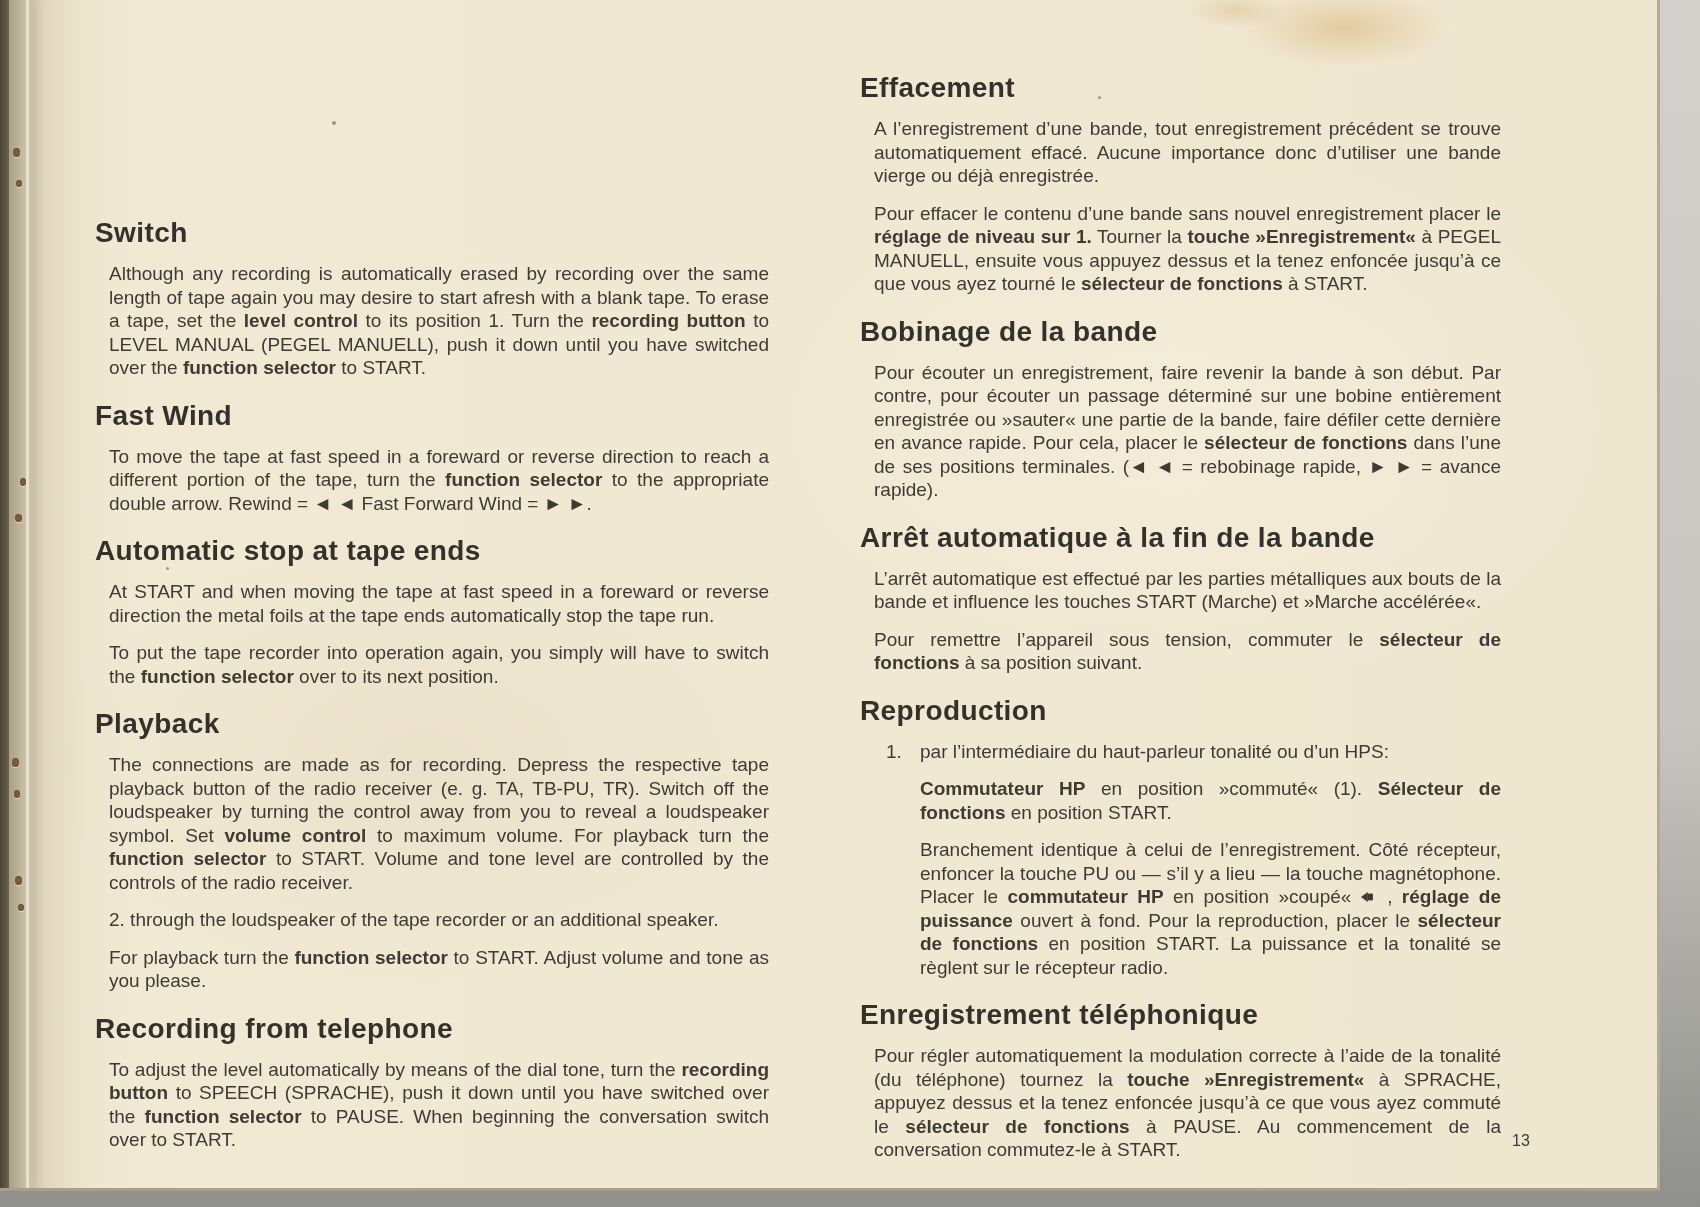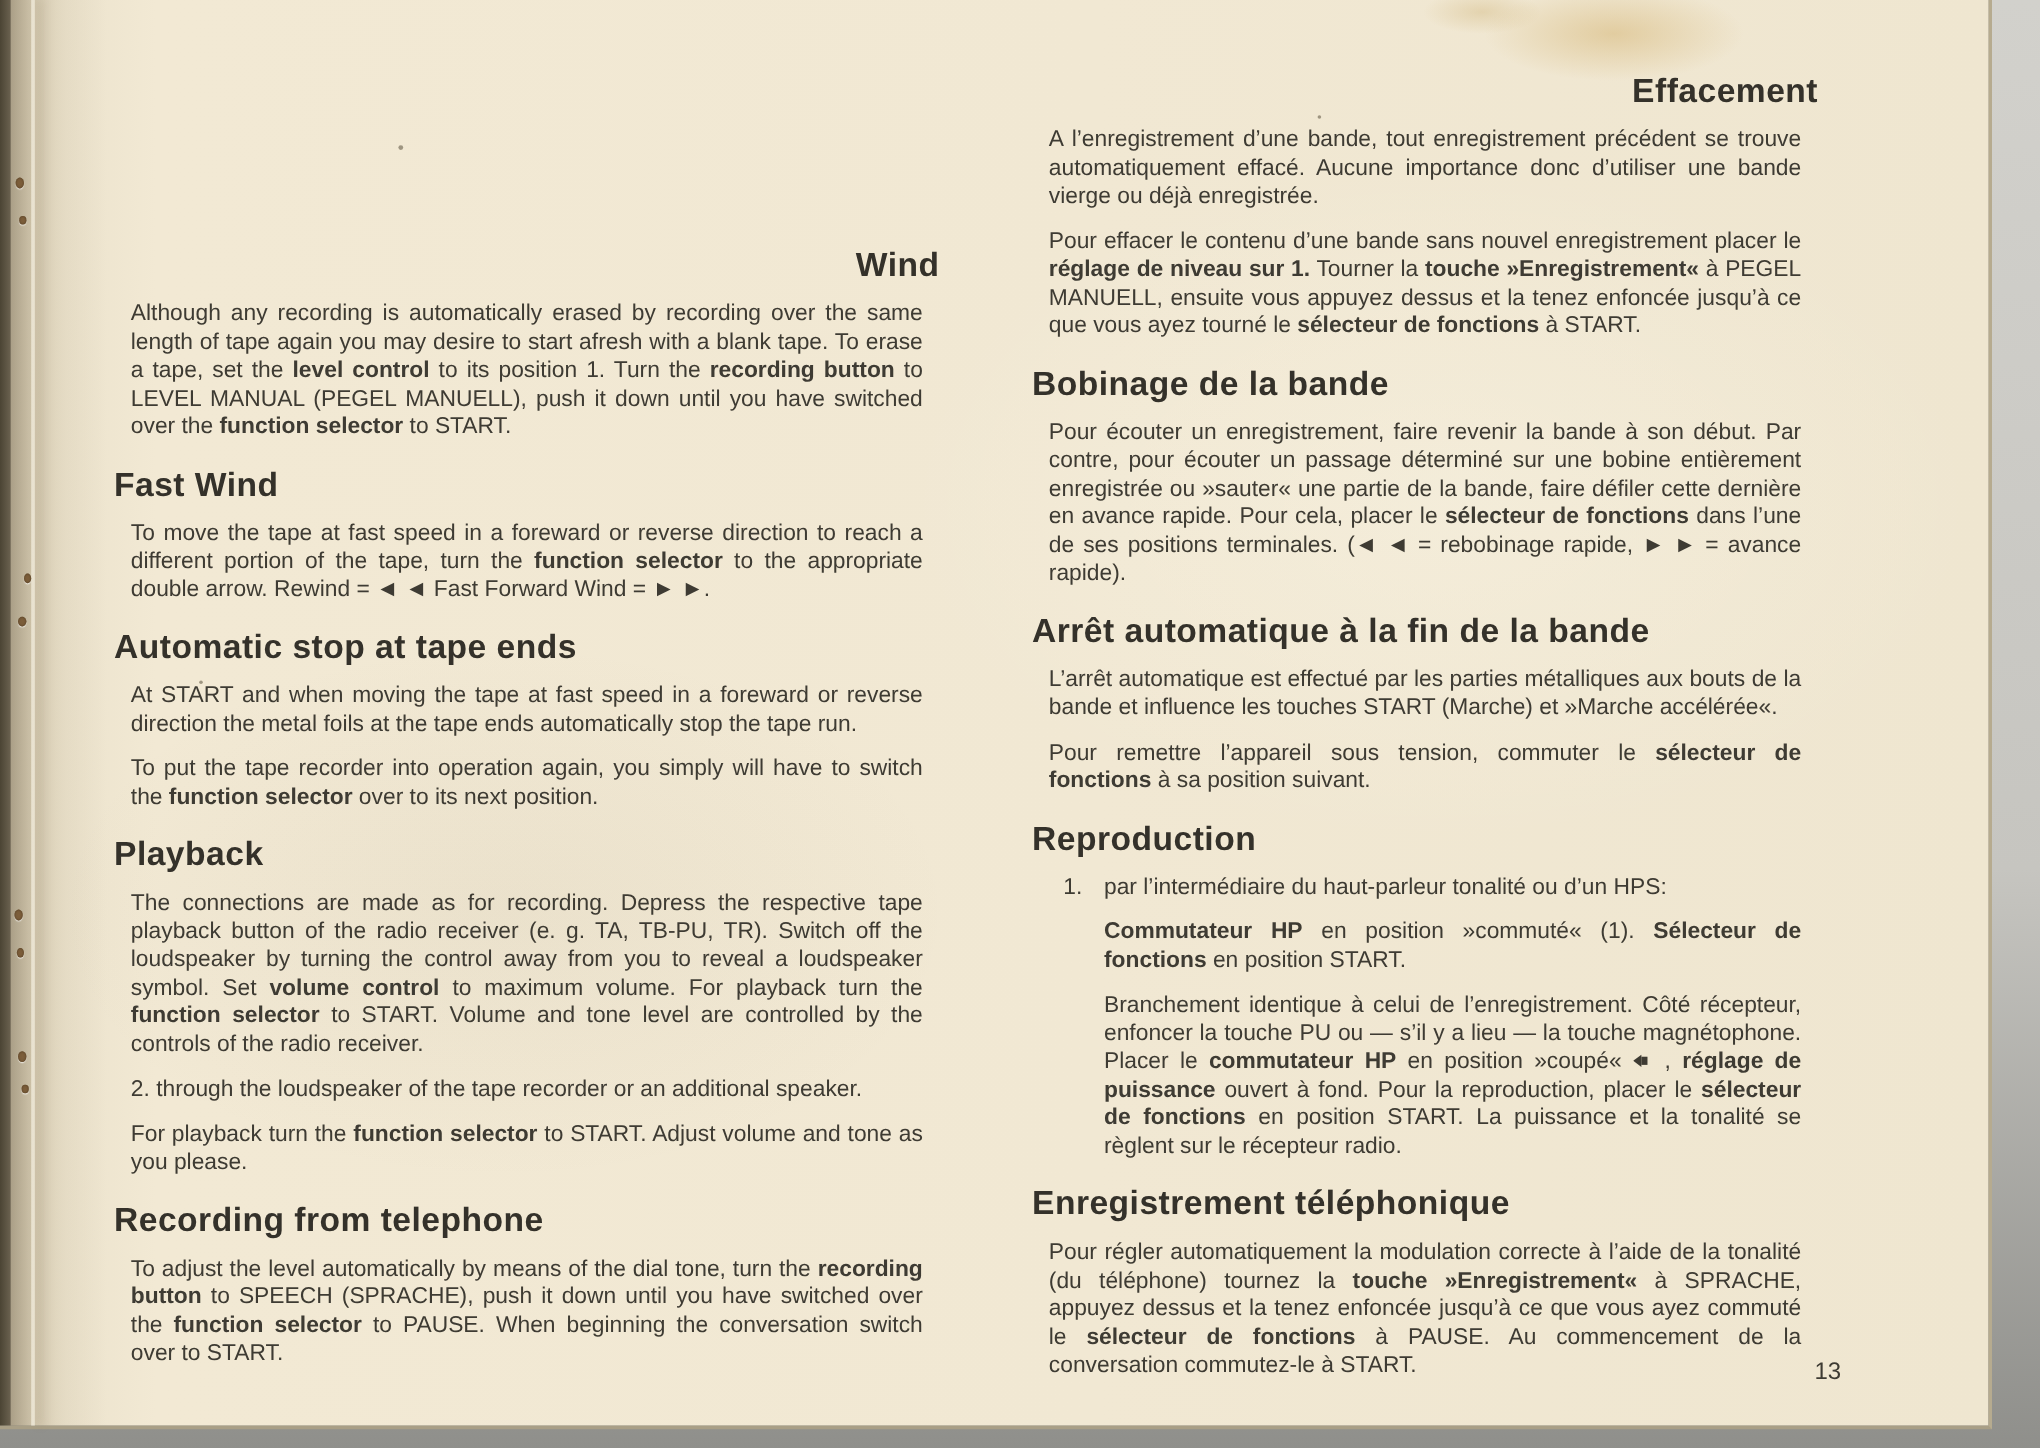--- a/index.html
+++ b/index.html
@@ -26,29 +26,29 @@
   .crease      { position:absolute; left:26px; top:0; width:3px; height:100%;
                  background:rgba(255,252,238,0.55); box-shadow:6px 0 7px rgba(135,120,90,0.28); }
   .hole        { position:absolute; border-radius:50%; background:#7c5e3b;
                  box-shadow:0 1px 1px rgba(255,255,255,0.65), inset 0 0 2px #4e3a20; }
   .speck       { position:absolute; border-radius:50%; background:rgba(90,80,60,0.55); }
   .col { position:absolute; color:#3e3b33; font-size:19px; line-height:23.5px; text-align:justify; }
   .col-left  { left:95px;  top:205px; width:688px; }
   .col-right { left:860px; top:60px;  width:655px; }
   h2.heading { font-size:28px; line-height:31px; font-weight:700; color:#34312a;
                margin:20px 0 9px 0; letter-spacing:0.4px; text-align:left; }
-  h2.heading:first-child { margin-top:0;text-align:right; }
+  h2.heading:first-child { margin-top:12px; }
   p.para { margin:14px; }
   p.hang { padding-left:46px; text-indent:-34px; }
   p.sub  { padding-left:46px; }
   .marker { display:inline-block; width:34px; text-indent:0; }
   .b { font-weight:700; }
   .inline-icon { display:inline-block; }
   .inline-icon svg { width:17px; height:14px; vertical-align:-1px; fill:#3e3b33; }
-  .page-number { position:absolute; left:1512px; top:1132px; font-size:20px; color:#3e3b33; }
+  .page-number { position:absolute; left:1512px; top:1132px; font-size:16px; color:#3e3b33; }
 </style>
 </head>
 <body>
 
 <div class="scene">
   <div class="page">
     <div class="binding"></div>
     <div class="edge-dark"></div>
     <div class="crease"></div>
 
@@ -59,21 +59,21 @@
     <div class="hole" style="left:12px; top:758px; width:7px; height:9px;"></div>
     <div class="hole" style="left:14px; top:790px; width:6px; height:8px;"></div>
     <div class="hole" style="left:15px; top:876px; width:7px; height:9px;"></div>
     <div class="hole" style="left:18px; top:904px; width:6px; height:7px;"></div>
 
     <div class="speck" style="left:332px; top:121px; width:4px; height:4px;"></div>
     <div class="speck" style="left:166px; top:567px; width:3px; height:3px;"></div>
     <div class="speck" style="left:1098px; top:96px; width:3px; height:3px;"></div>
 
     <div class="col col-left">
-        <h2 class="heading">Wind</h2>
+        <h2 class="heading">Switch</h2>
         <p class="para"><span class="">Although any recording is automatically erased by recording over the same length of tape again you may desire to start afresh with a blank tape. To erase a tape, set the </span><span class="b">level control</span><span class=""> to its position 1. Turn the </span><span class="b">recording button</span><span class=""> to LEVEL MANUAL (PEGEL MANUELL), push it down until you have switched over the </span><span class="b">function selector</span><span class=""> to START.</span></p>
         <h2 class="heading">Fast Wind</h2>
         <p class="para"><span class="">To move the tape at fast speed in a foreward or reverse direction to reach a different portion of the tape, turn the </span><span class="b">function selector</span><span class=""> to the appropriate double arrow. Rewind = ◄ ◄ Fast Forward Wind = ► ►.</span></p>
         <h2 class="heading">Automatic stop at tape ends</h2>
         <p class="para"><span class="">At START and when moving the tape at fast speed in a foreward or reverse direction the metal foils at the tape ends automatically stop the tape run.</span></p>
         <p class="para"><span class="">To put the tape recorder into operation again, you simply will have to switch the </span><span class="b">function selector</span><span class=""> over to its next position.</span></p>
         <h2 class="heading">Playback</h2>
         <p class="para"><span class="">The connections are made as for recording. Depress the respective tape playback button of the radio receiver (e. g. TA, TB-PU, TR). Switch off the loudspeaker by turning the control away from you to reveal a loudspeaker symbol. Set </span><span class="b">volume control</span><span class=""> to maximum volume. For playback turn the </span><span class="b">function selector</span><span class=""> to START. Volume and tone level are controlled by the controls of the radio receiver.</span></p>
         <p class="para"><span class="">2. through the loudspeaker of the tape recorder or an additional speaker.</span></p>
         <p class="para"><span class="">For playback turn the </span><span class="b">function selector</span><span class=""> to START. Adjust volume and tone as you please.</span></p>

